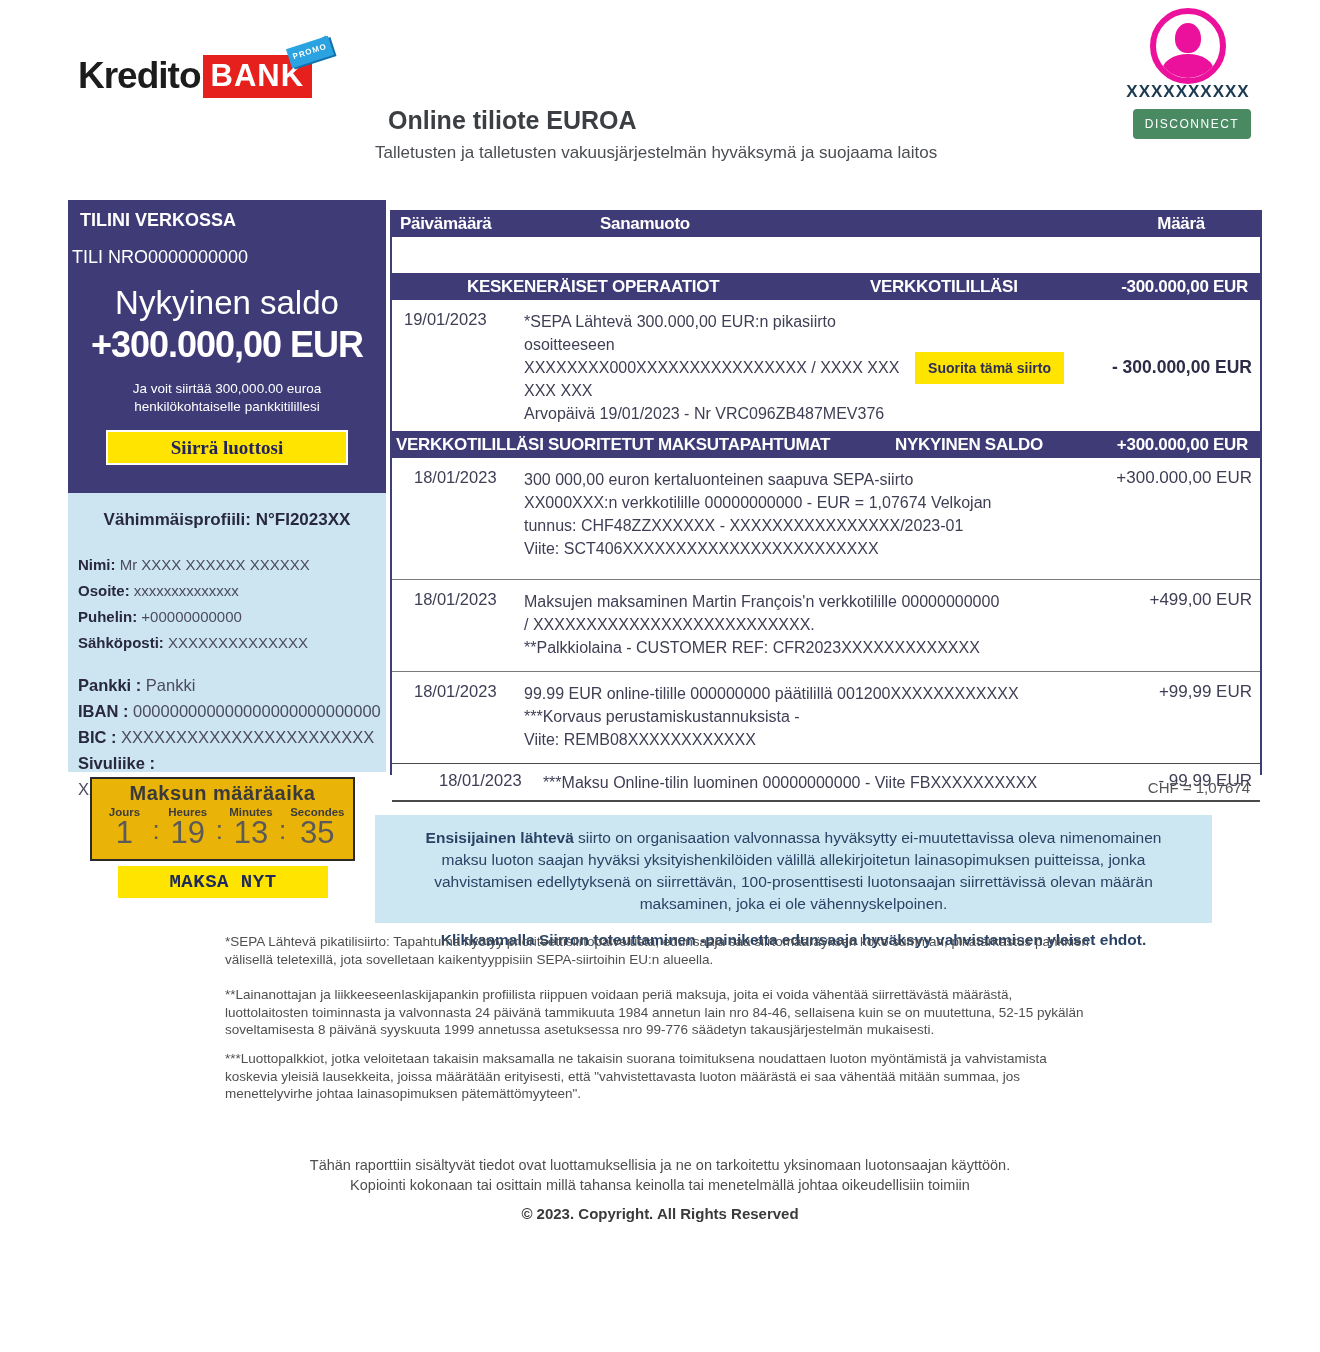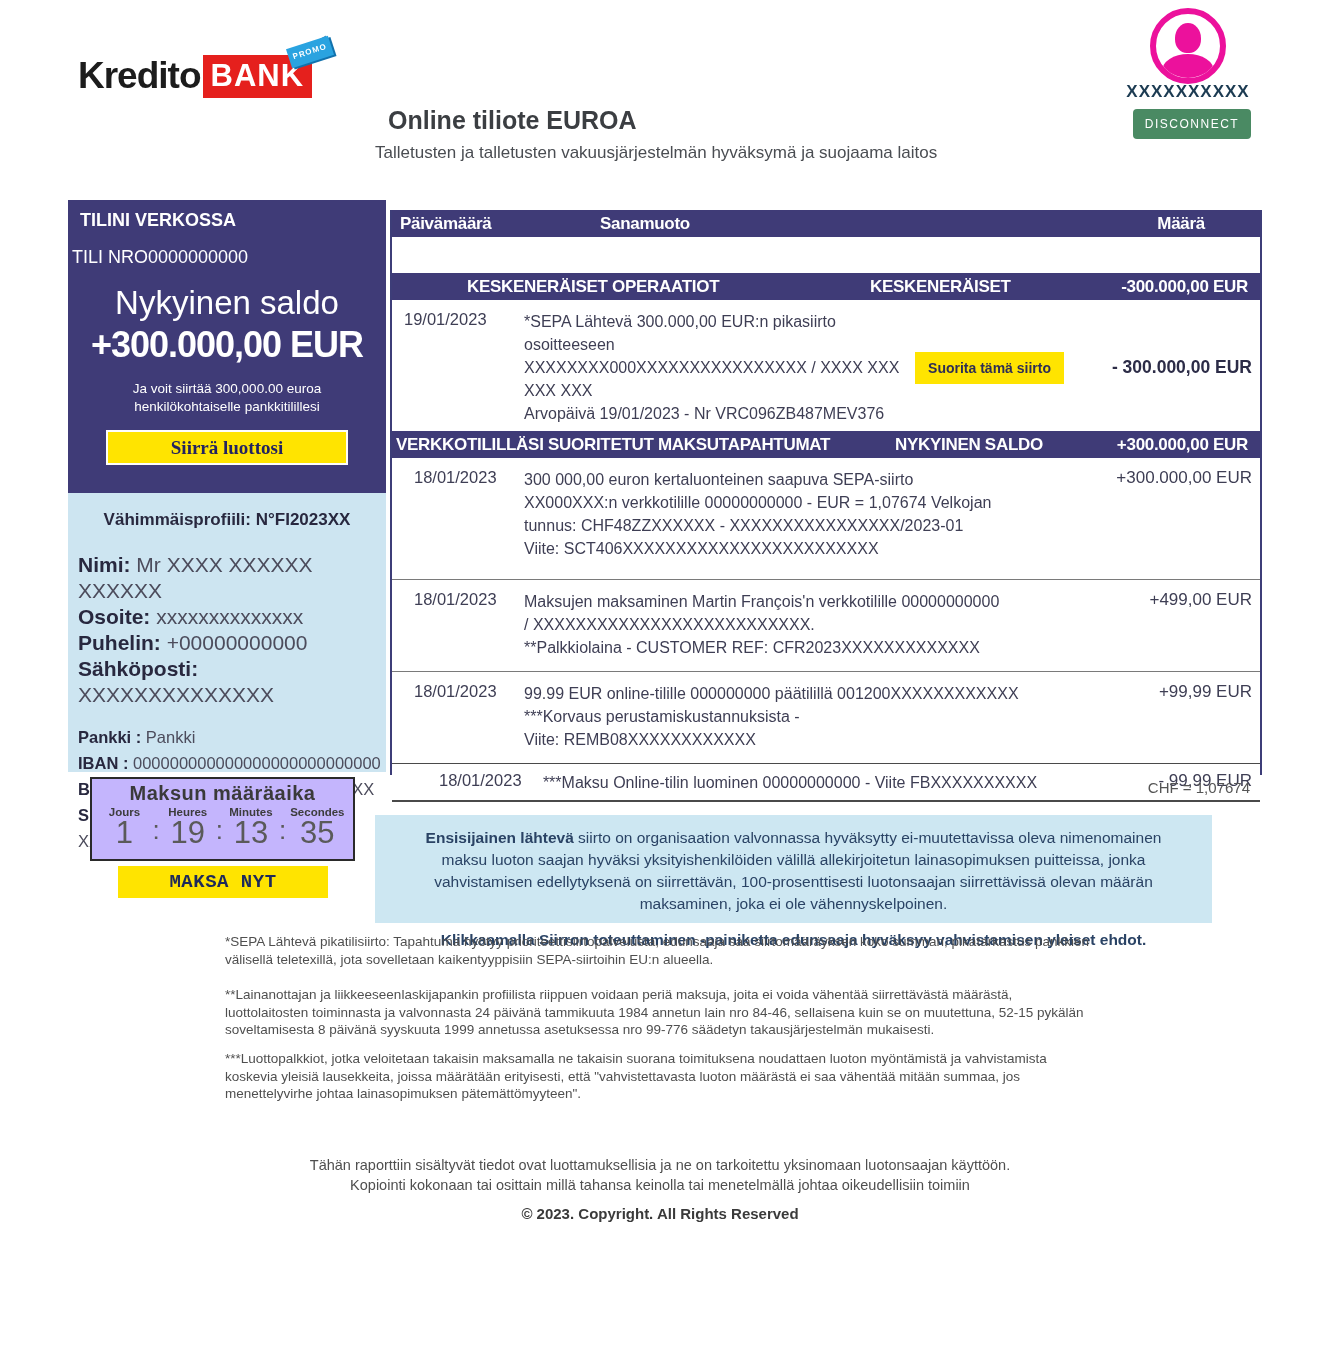--- a/index.html
+++ b/index.html
@@ -29,26 +29,26 @@
   .sb-title { font-size:18px; font-weight:bold; padding:10px 0 0 12px; }
   .sb-account { font-size:18px; padding:16px 0 0 4px; font-weight:normal; }
   .sb-balance-label { text-align:center; font-size:33px; margin-top:16px; }
   .sb-balance-value { text-align:center; font-size:36px; font-weight:bold; margin-top:2px; letter-spacing:-1px; }
   .sb-note { text-align:center; font-size:13.5px; margin:14px auto 0; width:290px; line-height:18px; }
   .sb-transfer-btn { display:block; margin:14px auto 0; width:242px; height:35px; background:#ffe400; border:2px solid #fdfdfd;
     font-family:"Liberation Serif", serif; font-weight:bold; font-size:19px; color:#232360; cursor:pointer; }
 
   .sidebar-blue { position:absolute; left:68px; top:493px; width:318px; height:279px; background:#cde5f1; color:#2e2e44; }
   .sb-profile-title { text-align:center; font-size:17px; font-weight:bold; color:#28283f; padding-top:17px; }
-  .sb-fields { padding:22px 0 0 10px; font-size:21px; line-height:26px; }
+  .sb-fields { padding:22px 0 0 10px; font-size:15px; line-height:26px; }
   .sb-fields2 { padding:16px 0 0 10px; font-size:16.5px; line-height:26px; }
   .sb-fields .lbl, .sb-fields2 .lbl { font-weight:bold; color:#28283f; }
   .sb-fields .val, .sb-fields2 .val { color:#4c4c5c; }
 
-  .countdown-box { position:absolute; left:90px; top:777px; width:265px; height:84px; background:#c4b5fd; border:2px solid #2a2a2a; text-align:center; }
+  .countdown-box { position:absolute; left:90px; top:777px; width:265px; height:84px; background:#eab308; border:2px solid #2a2a2a; text-align:center; }
   .cd-title { font-size:20px; font-weight:bold; color:#3a3a3a; margin-top:3px; letter-spacing:0.5px; }
   .cd-units { display:flex; justify-content:center; gap:4px; margin-top:1px; }
   .cd-unit { display:flex; flex-direction:column; align-items:center; min-width:48px; }
   .cd-unit .u-lbl { font-size:11.5px; font-weight:bold; color:#3c3c3c; }
   .cd-unit .u-val { font-size:31px; color:#5a5a5a; line-height:30px; }
   .cd-colon { font-size:26px; color:#5a5a5a; align-self:flex-end; padding-bottom:2px; }
   .pay-btn { position:absolute; left:118px; top:866px; width:210px; height:32px; background:#ffe400; border:none;
     font-family:Liberation Mono, monospace; font-weight:bold; font-size:19px; color:#1e2a5a; letter-spacing:0.5px; cursor:pointer; }
 
   
@@ -168,21 +168,21 @@
 
   <div class="table-block">
     <div class="bar">
       <span class="b1-c1">Päivämäärä</span>
       <span class="b1-c2">Sanamuoto</span>
       <span class="b1-c3">Määrä</span>
     </div>
     <div class="bar-gap"></div>
     <div class="bar">
       <span class="b2-c1">KESKENERÄISET OPERAATIOT</span>
-      <span class="b2-c2">KESKENERÄISET</span>
+      <span class="b2-c2">VERKKOTILILLÄSI</span>
       <span class="b2-c3">-300.000,00 EUR</span>
     </div>
 
     <div class="t-row row-1">
       <div class="t-date">19/01/2023</div>
       <div class="t-desc">*SEPA Lähtevä 300.000,00 EUR:n pikasiirto osoitteeseen
 XXXXXXXX000XXXXXXXXXXXXXXXX / XXXX XXX XXX XXX
 Arvopäivä 19/01/2023 - Nr VRC096ZB487MEV376</div>
       <div class="t-action">
         <button class="action-btn">Suorita tämä siirto</button>

